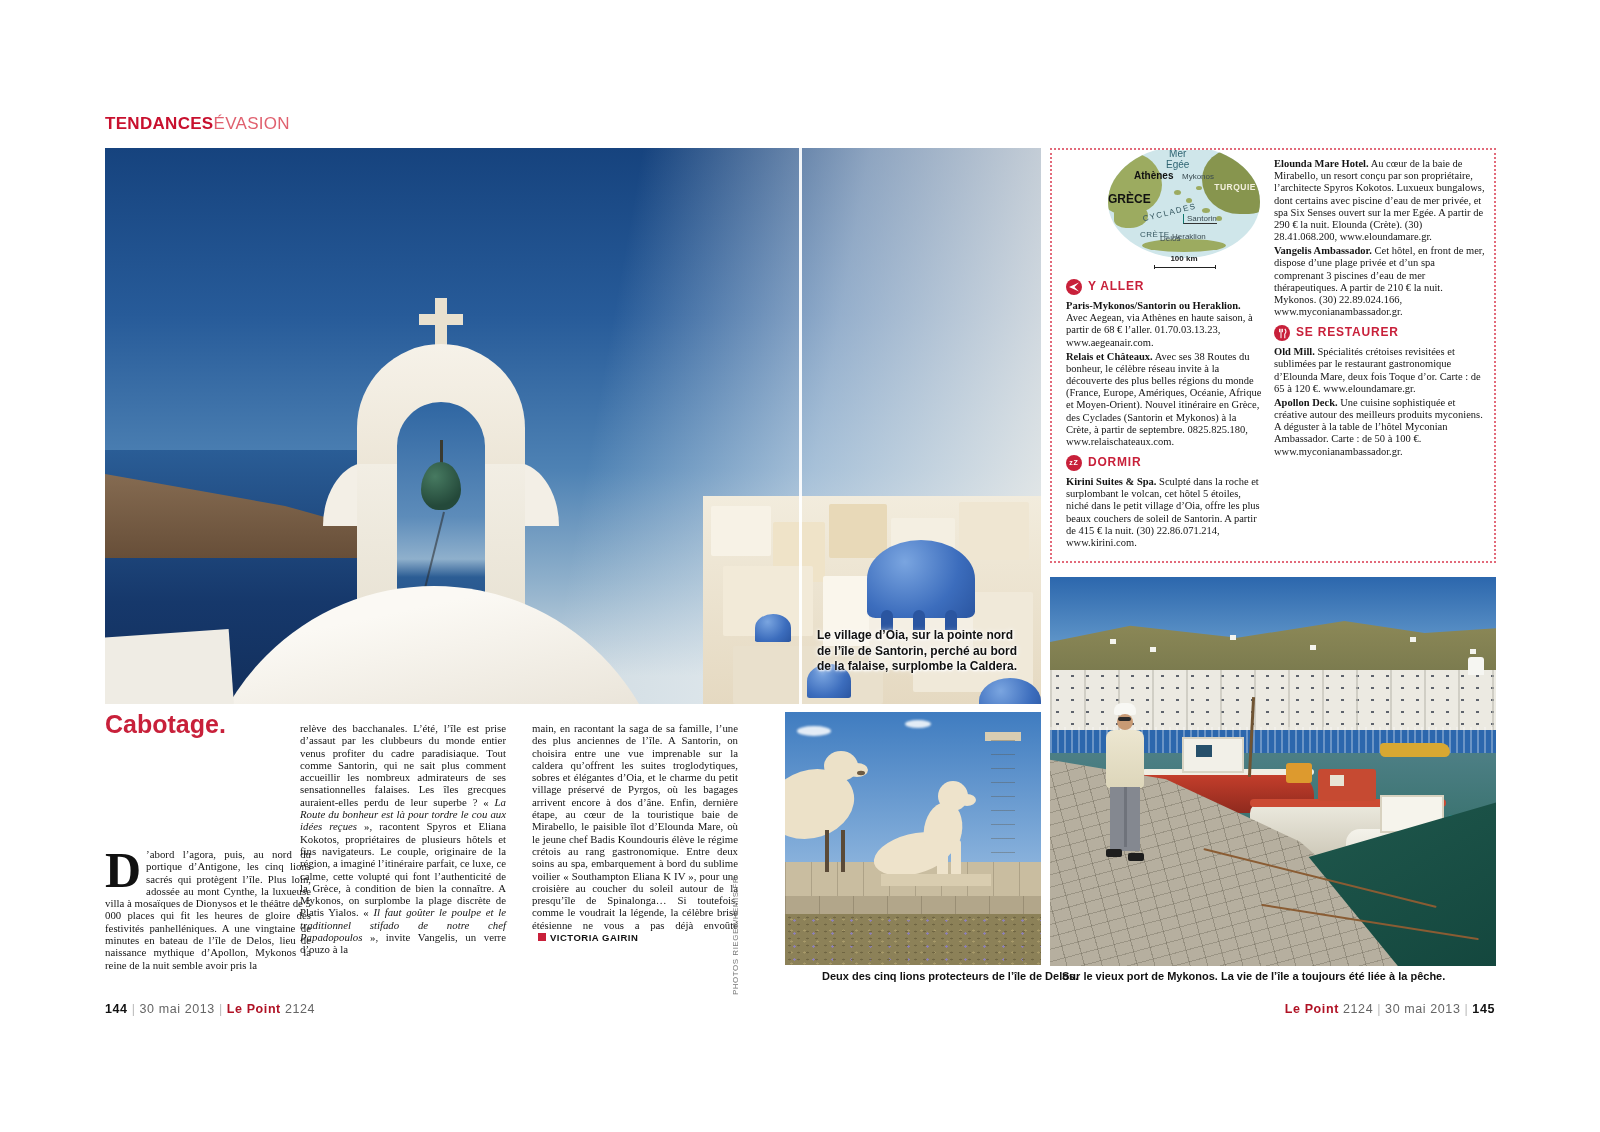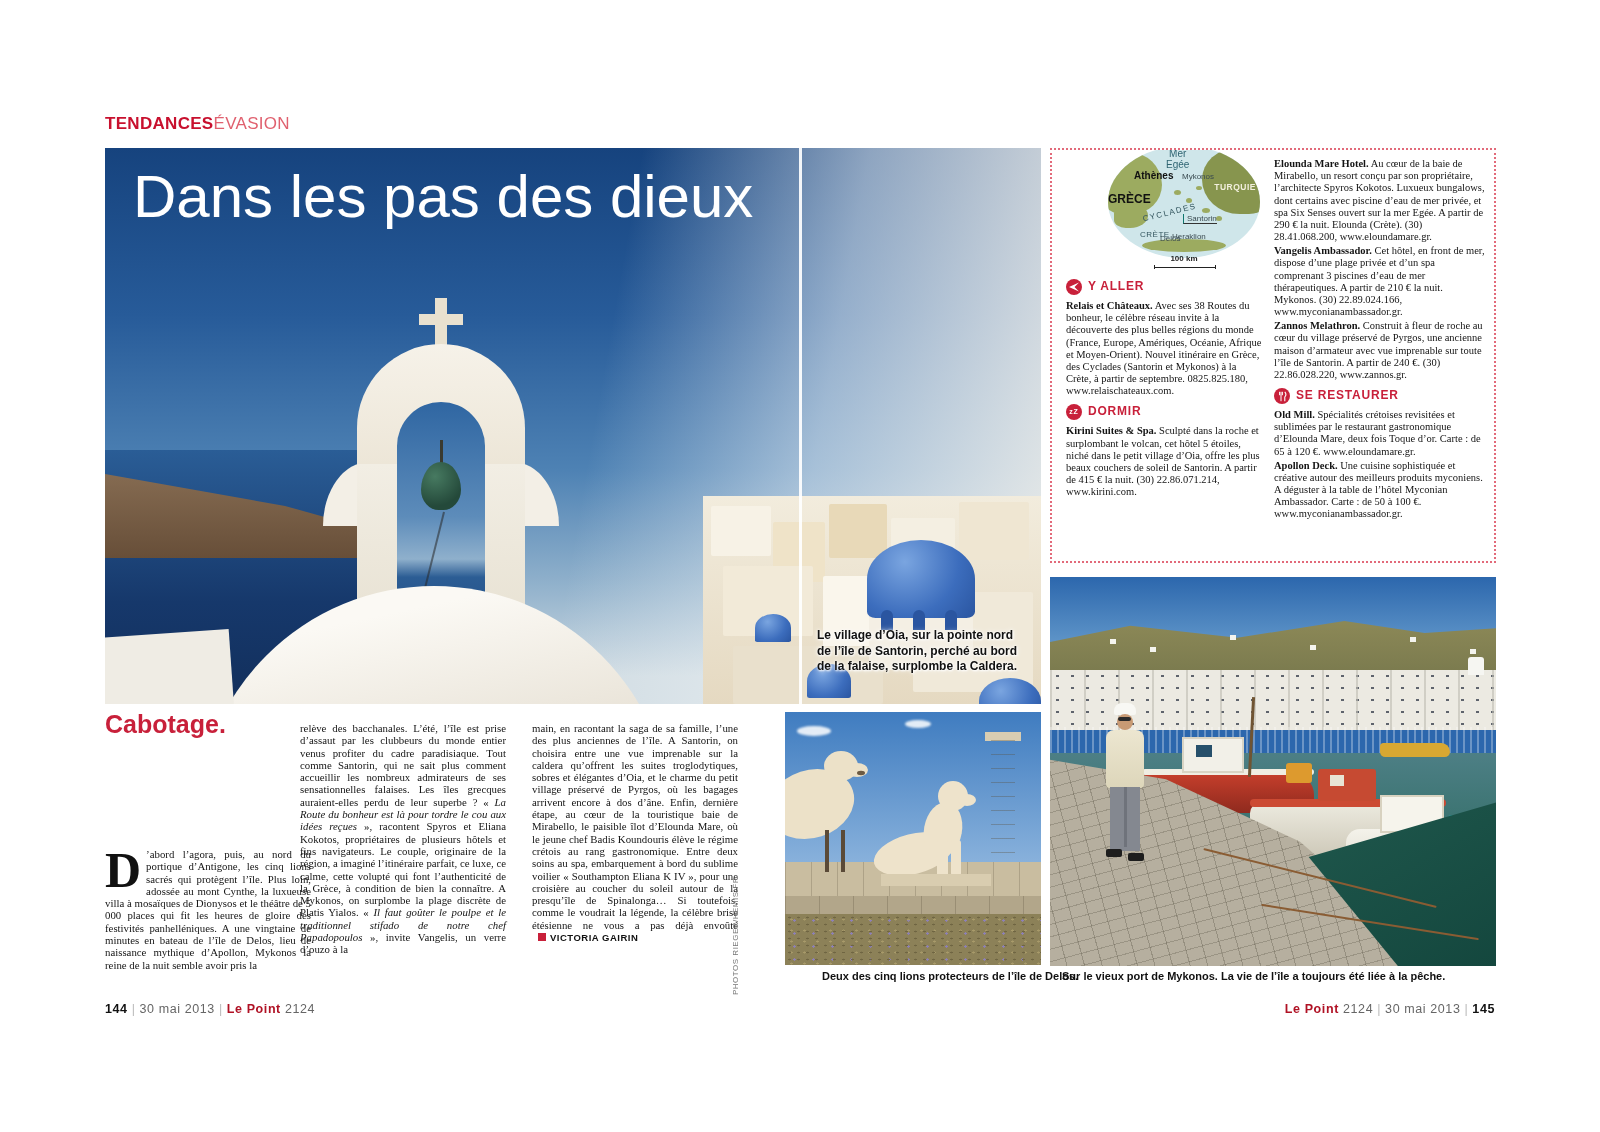--- a/index.html
+++ b/index.html
@@ -162,21 +162,20 @@
       <div class="tower-body"></div>
       <div class="tower-arch"></div>
       <div class="bell-rod"></div>
       <div class="bell"></div>
       <div class="bell-wire" style="left:86px;"></div>
     </div>
 
     <div class="abs hero-fg-dome"></div>
     <div class="abs hero-fg-wall"></div>
 
-    <div class="abs" id="hero-title">Dans les pas des dieux</div>
     <div class="abs" id="hero-caption">Le village d’Oia, sur la pointe nord
 de l’île de Santorin, perché au bord
 de la falaise, surplombe la Caldera.</div>
   </div>
 
   <div class="abs" id="guide">
 
     <div id="map">
       <div id="map-circle">
         <div class="land" style="left:-10px;top:6px;width:64px;height:62px;border-radius:38% 62% 55% 45%;"></div>
@@ -206,32 +205,32 @@
 
     <div class="gcol" id="gcol-a">
       <div class="ghead">
         <span class="gicon">
           <svg width="10" height="10" viewBox="0 0 10 10">
               <polygon points="0,5 10,0.5 5.5,5 10,9.5" fill="#fff"></polygon>
             </svg>
         </span>
         <span>Y ALLER</span>
       </div>
+      <p class="gentry"><b>Paris-Mykonos/Santorin ou Heraklion.</b><span> Avec Aegean, via Athènes en haute saison, à partir de 68 € l’aller. 01.70.03.13.23, www.aegeanair.com.</span></p>
       <p class="gentry"><b>Relais et Châteaux.</b><span> Avec ses 38 Routes du bonheur, le célèbre réseau invite à la découverte des plus belles régions du monde (France, Europe, Amériques, Océanie, Afrique et Moyen-Orient). Nouvel itinéraire en Grèce, des Cyclades (Santorin et Mykonos) à la Crète, à partir de septembre. 0825.825.180, www.relaischateaux.com.</span></p>
       <div class="ghead">
         <span class="gicon" style="font-family:'Liberation Sans',sans-serif;font-size:7px;color:#fff;font-weight:700;">zZ</span>
         <span>DORMIR</span>
       </div>
       <p class="gentry"><b>Kirini Suites &amp; Spa.</b><span> Sculpté dans la roche et surplombant le volcan, cet hôtel 5 étoiles, niché dans le petit village d’Oia, offre les plus beaux couchers de soleil de Santorin. A partir de 415 € la nuit. (30) 22.86.071.214, www.kirini.com.</span></p>
     </div>
 
     <div class="gcol" id="gcol-b">
       <p class="gentry"><b>Elounda Mare Hotel.</b><span> Au cœur de la baie de Mirabello, un resort conçu par son propriétaire, l’architecte Spyros Kokotos. Luxueux bungalows, dont certains avec piscine d’eau de mer privée, et spa Six Senses ouvert sur la mer Egée. A partir de 290 € la nuit. Elounda (Crète). (30) 28.41.068.200, www.eloundamare.gr.</span></p>
       <p class="gentry"><b>Vangelis Ambassador.</b><span> Cet hôtel, en front de mer, dispose d’une plage privée et d’un spa comprenant 3 piscines d’eau de mer thérapeutiques. A partir de 210 € la nuit. Mykonos. (30) 22.89.024.166, www.myconianambassador.gr.</span></p>
-      <p class="gentry"><b>Zannos Melathron.</b><span> Construit à fleur de roche au cœur du village préservé de Pyrgos, une ancienne maison d’armateur avec vue imprenable sur toute l’île de Santorin. A partir de 240 €. (30) 22.86.028.220, www.zannos.gr.</span></p>
       <div class="ghead">
         <span class="gicon">
           <svg width="10" height="11" viewBox="0 0 10 11">
               <path d="M2.6 0.8v3.4M4 0.8v3.4M5.4 0.8v3.4M4 3.8v6.4" stroke="#fff" stroke-width="1"></path>
               <path d="M7.8 0.8c1.3 1.6 1.3 3.8 0 5.2V10.2" stroke="#fff" stroke-width="1.1" fill="none"></path>
             </svg>
         </span>
         <span>SE RESTAURER</span>
       </div>
       <p class="gentry"><b>Old Mill.</b><span> Spécialités crétoises revisitées et sublimées par le restaurant gastronomique d’Elounda Mare, deux fois Toque d’or. Carte : de 65 à 120 €. www.eloundamare.gr.</span></p>

